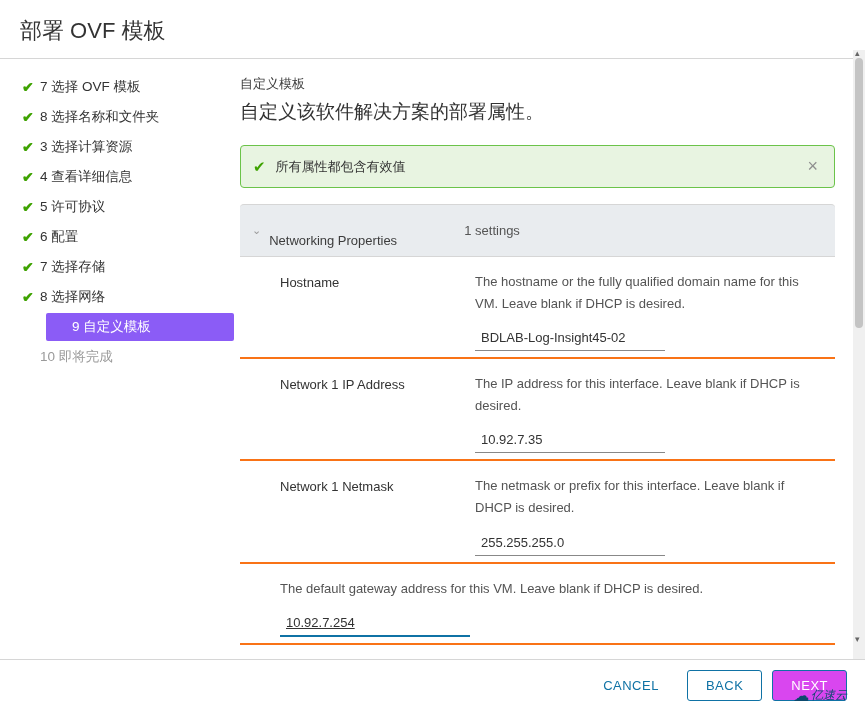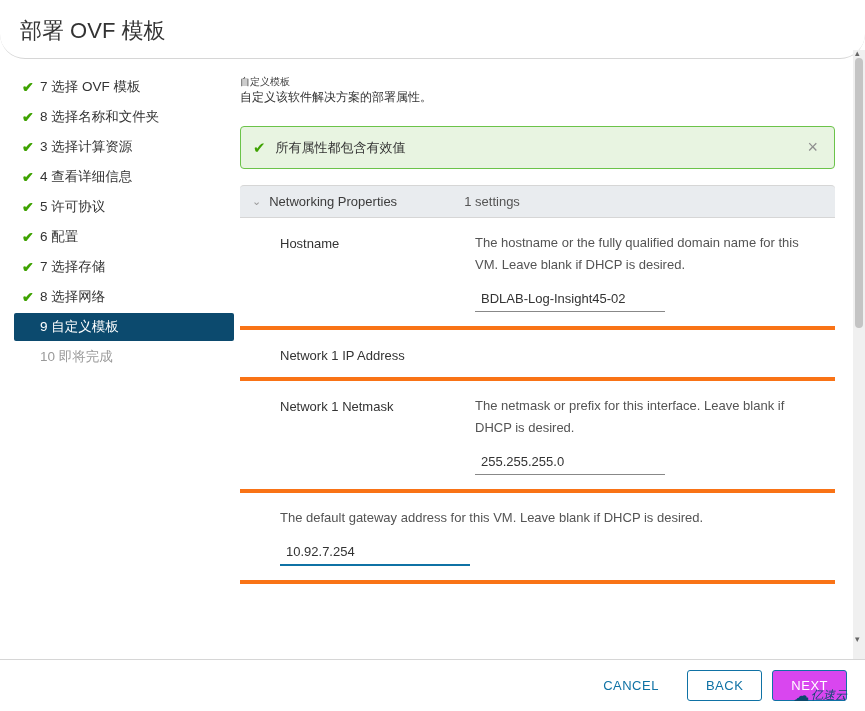--- a/index.html
+++ b/index.html
@@ -12,21 +12,20 @@
       height: 711px;
       position: relative;
       overflow: hidden;
     }
     .dialog-header {
       padding: 16px 20px 12px 20px;
       border-bottom: 1px solid #d6d6d6;
       font-size: 22px;
       font-weight: 400;
       color: #333;
-      border-radius: 25px;
     }
     .dialog-body {
       display: flex;
       height: 600px;
     }
     .wizard-nav {
       width: 240px;
       padding: 14px 6px 14px 14px;
       flex-shrink: 0;
     }
@@ -41,38 +40,40 @@
       border-radius: 2px;
     }
     .wizard-step .check {
       width: 16px;
       flex-shrink: 0;
       color: #3ea200;
       font-weight: bold;
       font-size: 14px;
     }
     .wizard-step.active {
-      background: #0c4a6e;
+      background: #8b5cf6;
       color: #fff;
+      margin-left: 32px;
     }
     .wizard-step.active .check { visibility: hidden; }
     .wizard-step.pending { color: #9a9a9a; }
     .wizard-step.pending .check { visibility: hidden; }
     .step-label { padding-left: 2px; }
     .main-panel {
       flex: 1;
       padding: 16px 30px 0 0;
       overflow-y: auto;
       position: relative;
     }
     .panel-title {
-      font-size: 10px;
+      font-size: 13px;
+      margin-bottom: 6px;
     }
     .panel-sub {
-      font-size: 12px;
+      font-size: 19px;
       color: #333;
       margin-bottom: 20px;
     }
     .alert-success {
       display: flex;
       align-items: center;
       background: #e8f4e1;
       border: 1px solid #6bc349;
       border-radius: 4px;
       padding: 10px 12px;
@@ -102,28 +103,29 @@
       border-radius: 4px 4px 0 0;
     }
     .section-header .chev {
       color: #9a9a9a;
       margin-right: 8px;
       font-size: 11px;
     }
     .section-header .stitle {
       flex: 0 0 195px;
       font-weight: 500;
+      margin-top: 20px;
     }
     .section-header .ssub {
       color: #555;
     }
     .prop-row {
       display: flex;
-      padding: 14px 16px 14px 40px;
-      border-bottom: 4px solid #f97316;
+      padding: 14px 16px 6px 40px;
+      border-bottom: 2px solid #f97316;
     }
     .prop-label {
       flex: 0 0 195px;
       color: #333;
       font-size: 13px;
       padding-top: 4px;
     }
     .prop-value {
       flex: 1;
     }
@@ -137,20 +139,21 @@
       width: 190px;
       padding: 5px 6px;
       font-size: 13px;
       border: none;
       border-bottom: 1px solid #888;
       background: transparent;
       color: #333;
     }
     .prop-input.focused {
       border-bottom: 2px solid #0f72a5;
+      text-decoration: underline;
     }
     .dialog-footer {
       position: absolute;
       bottom: 0;
       left: 0;
       right: 0;
       display: flex;
       justify-content: flex-end;
       align-items: center;
       padding: 10px 18px;
@@ -284,20 +287,21 @@
       <span class="ssub">1 settings</span>
     </div>
 
     <div id="props-container">
         <div class="prop-row">
           <div class="prop-label">Hostname</div>
           <div class="prop-value"><div class="prop-desc">The hostname or the fully qualified domain name for this VM. Leave blank if DHCP is desired.</div><input class="prop-input" value="BDLAB-Log-Insight45-02" style=""></div>
         </div>
         <div class="prop-row">
           <div class="prop-label">Network 1 IP Address</div>
+          <div class="prop-value"><div class="prop-desc">The IP address for this interface. Leave blank if DHCP is desired.</div><input class="prop-input" value="10.92.7.35" style=""></div>
         </div>
         <div class="prop-row">
           <div class="prop-label">Network 1 Netmask</div>
           <div class="prop-value"><div class="prop-desc">The netmask or prefix for this interface. Leave blank if DHCP is desired.</div><input class="prop-input" value="255.255.255.0" style=""></div>
         </div>
         <div class="prop-row">
           <div class="prop-value"><div class="prop-desc">The default gateway address for this VM. Leave blank if DHCP is desired.</div><input class="prop-input focused" value="10.92.7.254" style=""></div>
         </div>
       </div>
   </div>

